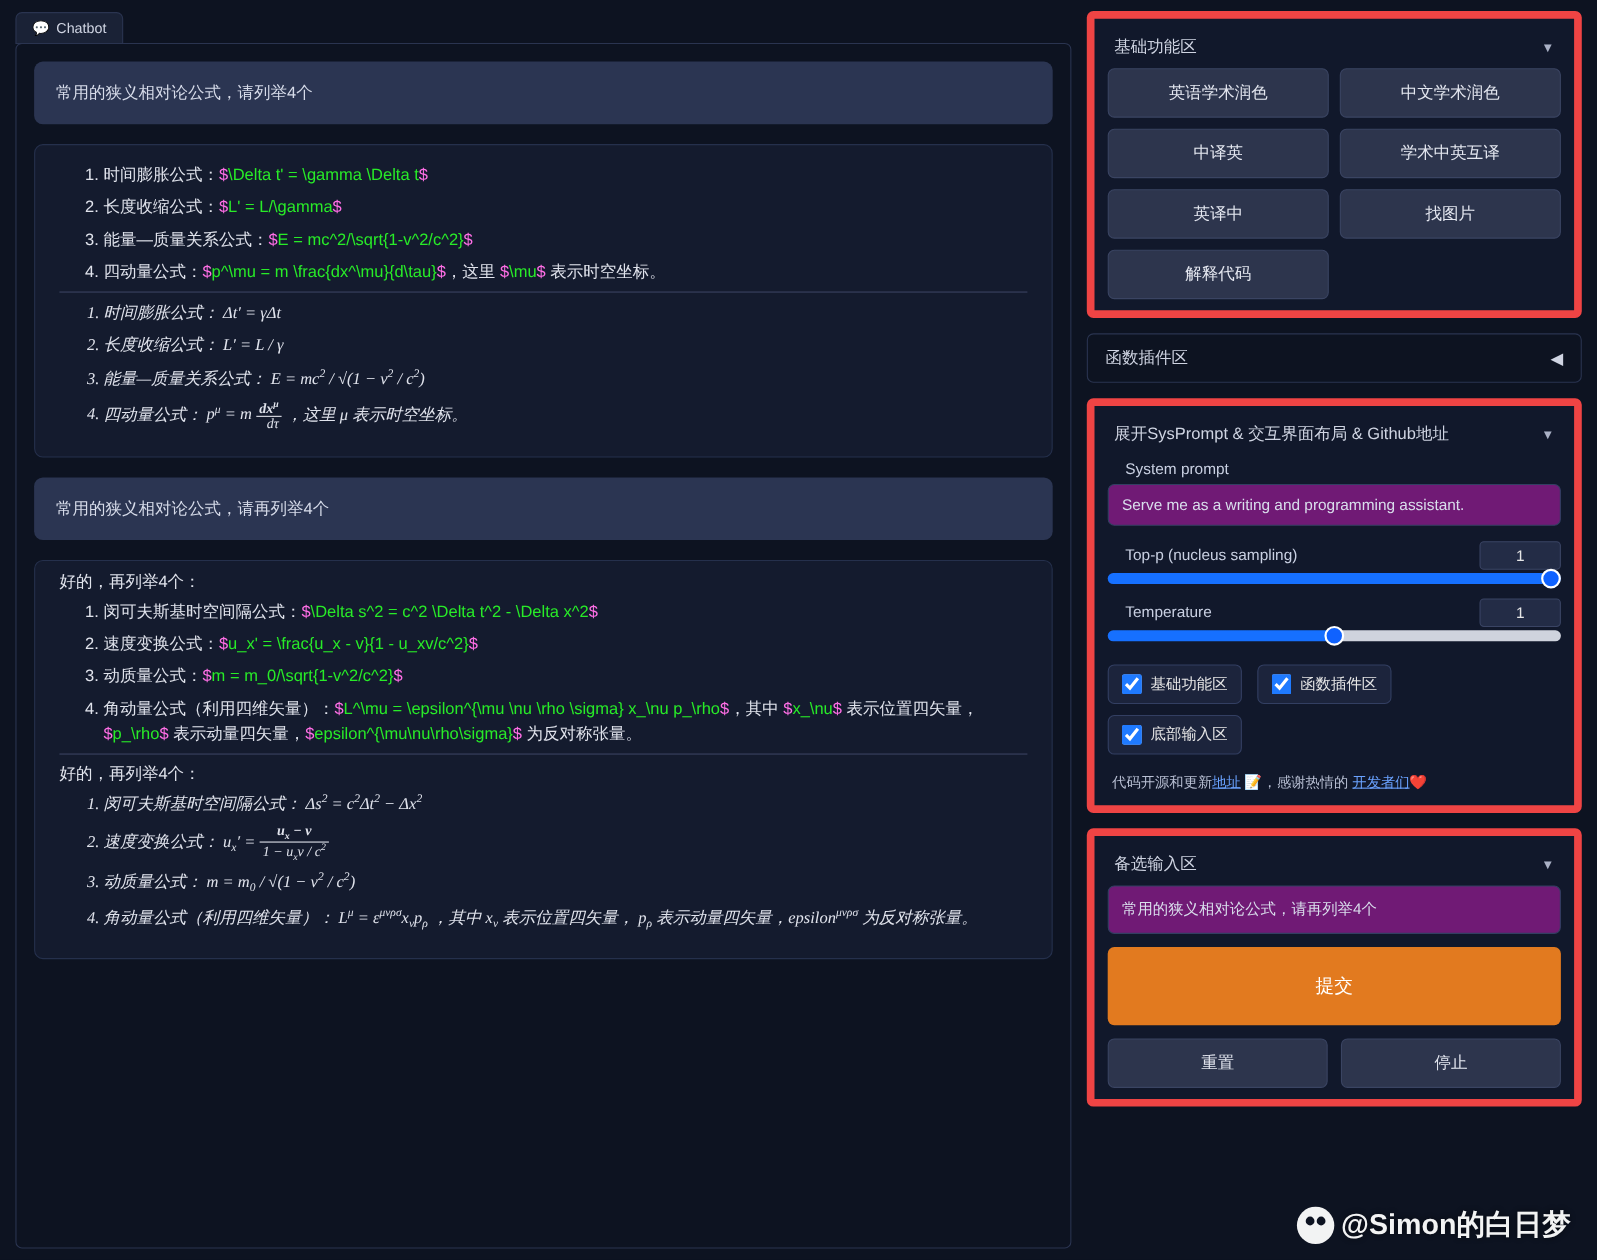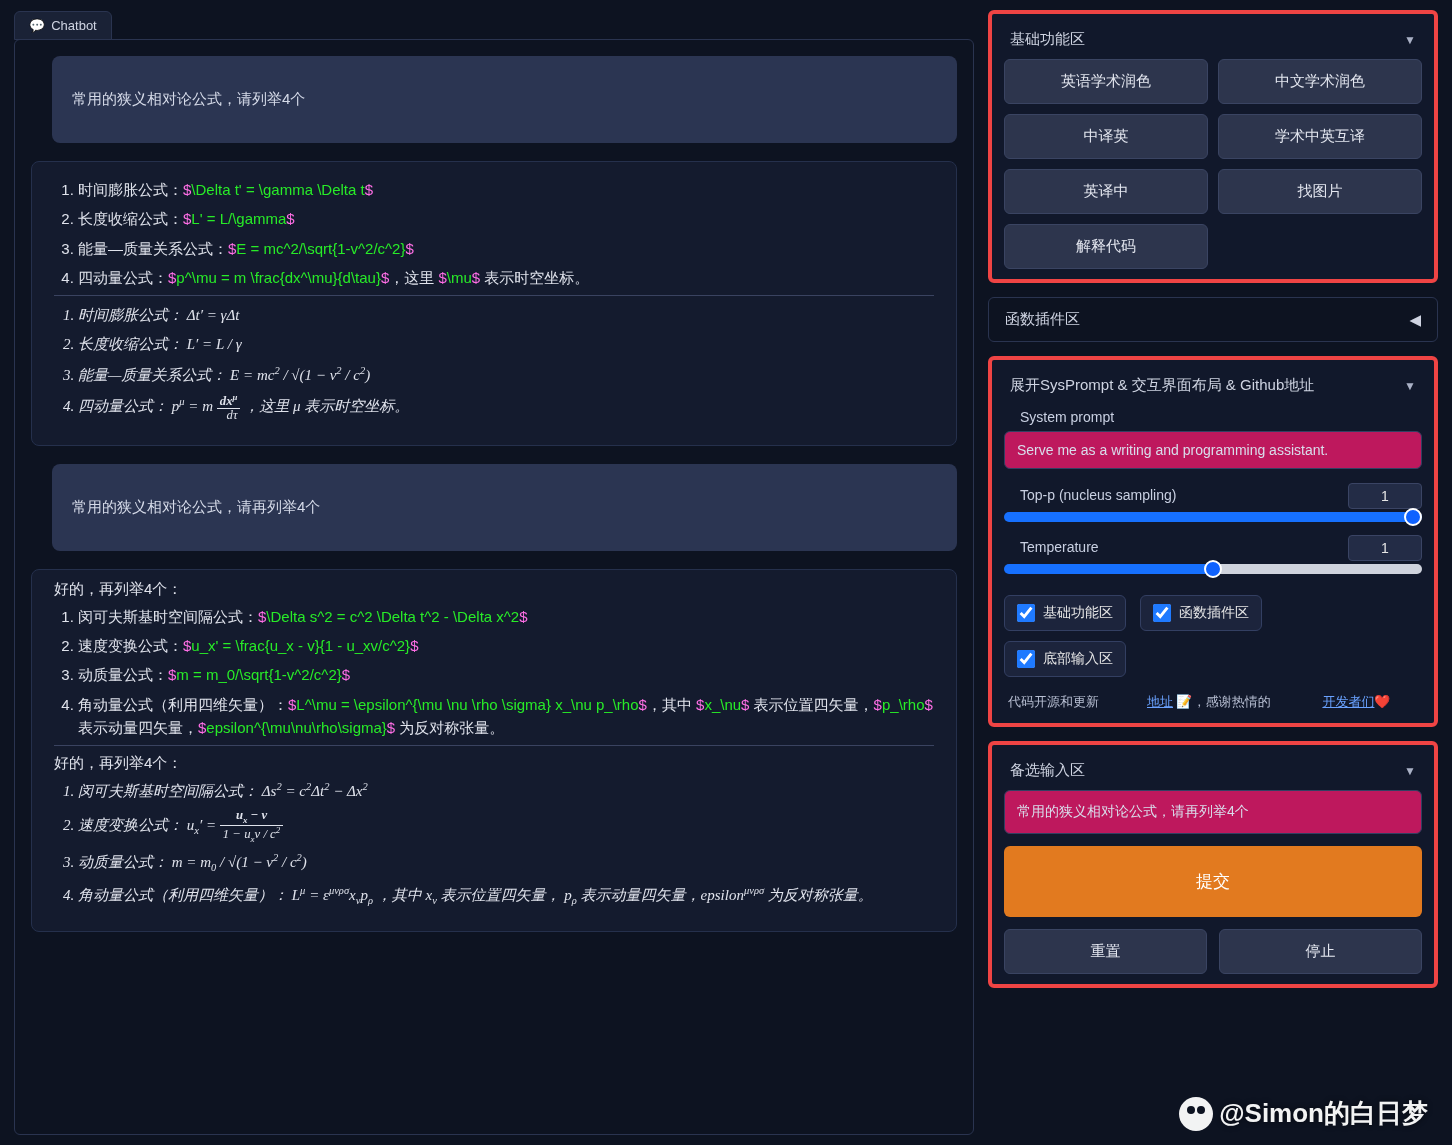--- a/index.html
+++ b/index.html
@@ -23,42 +23,42 @@
     padding: 6px 14px; color: #cfd4e2; font-size: 13px;
     position: relative; top: 1px;
   }
   .chat-area {
     flex: 1; border: 1px solid #2a3450; border-radius: 6px;
     padding: 16px; overflow-y: auto; background: #0d1321;
   }
 
   .msg { margin-bottom: 18px; }
   .user-bubble {
-    background: #2b3552; border-radius: 8px; padding: 34px 20px;
-    color: #d6dbe9; font-size: 15px; margin-left: 21px;
+    background: #2b3552; border-radius: 8px; padding: 19px 20px;
+    color: #d6dbe9; font-size: 15px;
   }
   .bot-bubble {
     background: #141b2e; border: 1px solid #25304c; border-radius: 8px;
     padding: 10px 22px 16px; color: #e0e3ec; font-size: 15px;
   }
   .bot-bubble ol { list-style: decimal; padding-left: 1.6em; }
-  .bot-bubble li { margin: 6px 0; line-height: 1.55; }
+  .bot-bubble li { margin: 6px 16px; line-height: 1.55; }
   .seg-latex { color: #ff6fe6; }  
   .seg-code  { color: #28eb28; }  
   .seg-cn    { color: #e0e3ec; }
   .render-sep { border: none; border-top: 1px solid #3a4360; margin: 6px 0 8px; }
   .rendered  { font-family: "Times New Roman", serif; font-style: italic; }
   .rendered .cn, .lead { font-style: normal; font-family: inherit; }
   .frac { display:inline-block; text-align:center; vertical-align:middle; font-size:0.85em; line-height:1.05; }
   .frac .top { display:block; border-bottom:1px solid #e0e3ec; padding:0 3px;font-weight:bold; }
   .frac .bot { display:block; padding:0 3px;text-align:right; }
   sup, sub { font-size: 0.7em; }
 
   .panel {
-    border: 4px solid #ef4444; border-radius: 6px;
+    border: 7px solid #ef4444; border-radius: 6px;
     background: #11182b; padding: 10px 12px;
   }
   .panel-header {
     display: flex; justify-content: space-between; align-items: center;
     padding: 6px 6px 10px; color: #cfd4e2; font-size: 15px;
     cursor: pointer;
   }
   .panel-header .chev { font-size: 12px; color: #aab1c6; }
   .btn-grid { display: grid; grid-template-columns: 1fr 1fr; gap: 10px; }
   .big-btn {
@@ -68,21 +68,21 @@
   }
 
   .collapsed-row {
     border: 1px solid #2a3450; border-radius: 6px;
     padding: 12px 16px; display:flex; justify-content:space-between; align-items:center;
     color:#cfd4e2; cursor:pointer; font-size:15px;
   }
 
   .field-label { color:#c9d0e2; font-size:14px; margin:4px 16px 6px; }
   .text-input, .text-area {
-    width:100%; background:#be185d; border:1px solid #333f62; color:#d9deec;
+    width:100%; background:#701a75; border:1px solid #333f62; color:#d9deec;
     border-radius:6px; padding:10px 12px; font-size:14px;
   }
   .text-area { height:44px; }
   .slider-lbl-line { display:flex; justify-content:space-between; }
   .slider {
     width:100%; height:10px; border-radius:5px;
     -webkit-appearance:none; appearance:none;
     background:#cfd3dd;
   }
   .slider::-webkit-slider-thumb {
@@ -102,21 +102,21 @@
 
   .cb-row { display:flex; flex-wrap:wrap; gap:14px; margin-top:6px; }
   .cb {
     display:inline-flex; align-items:center; gap:8px;
     background:#1c243c; border:1px solid #333f62; border-radius:6px;
     padding:8px 12px; font-size:14px;
   }
   .cb input { width:18px; height:18px; accent-color:#1f7aff; }
 
   .footer-note { font-size:13px; color:#b8bfd3; padding:2px 4px; }
-  .footer-note a { color:#6aa2ff; text-decoration:underline;margin-left:48px; }
+  .footer-note a { color:#6aa2ff; text-decoration:underline; }
 
   .submit-btn {
     width:100%; background:#e27a1f; color:#fff; border:none; border-radius:6px;
     padding:24px 0; font-size:17px; font-weight:500; cursor:pointer;
   }
   .ghost-btn {
     flex:1; background:#2d354d; border:1px solid #3a4462; color:#e4e7f0;
     border-radius:6px; padding:12px 0; text-align:center; font-size:15px; cursor:pointer;
   }
 

